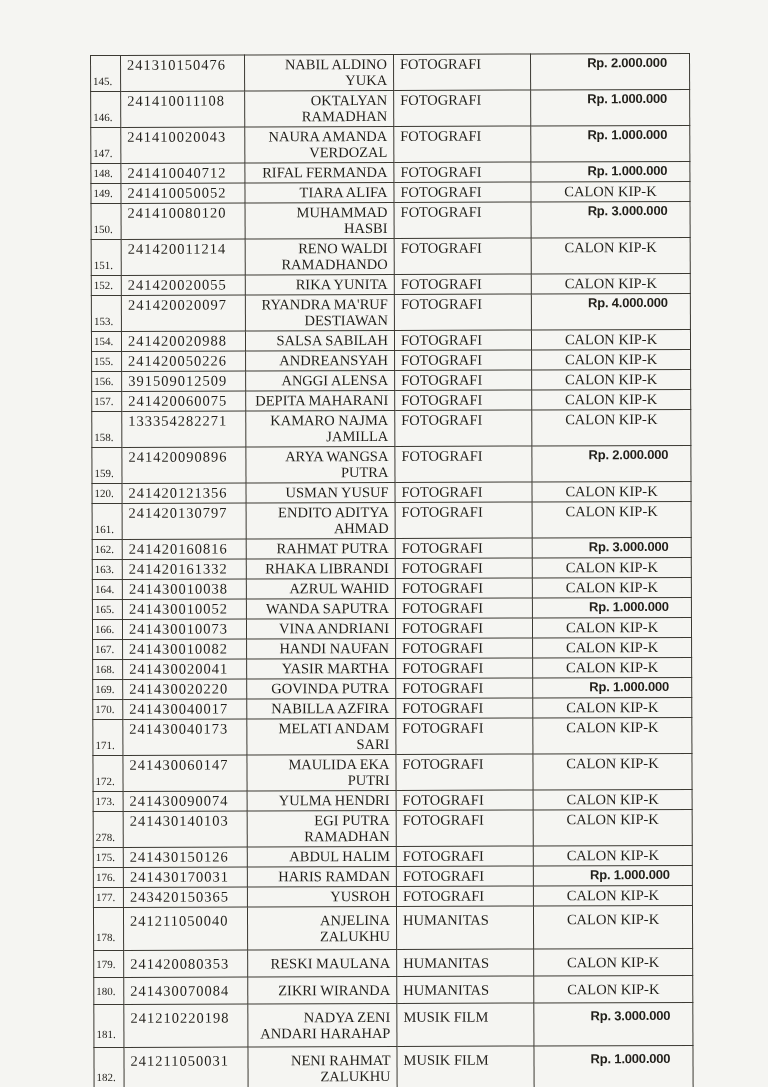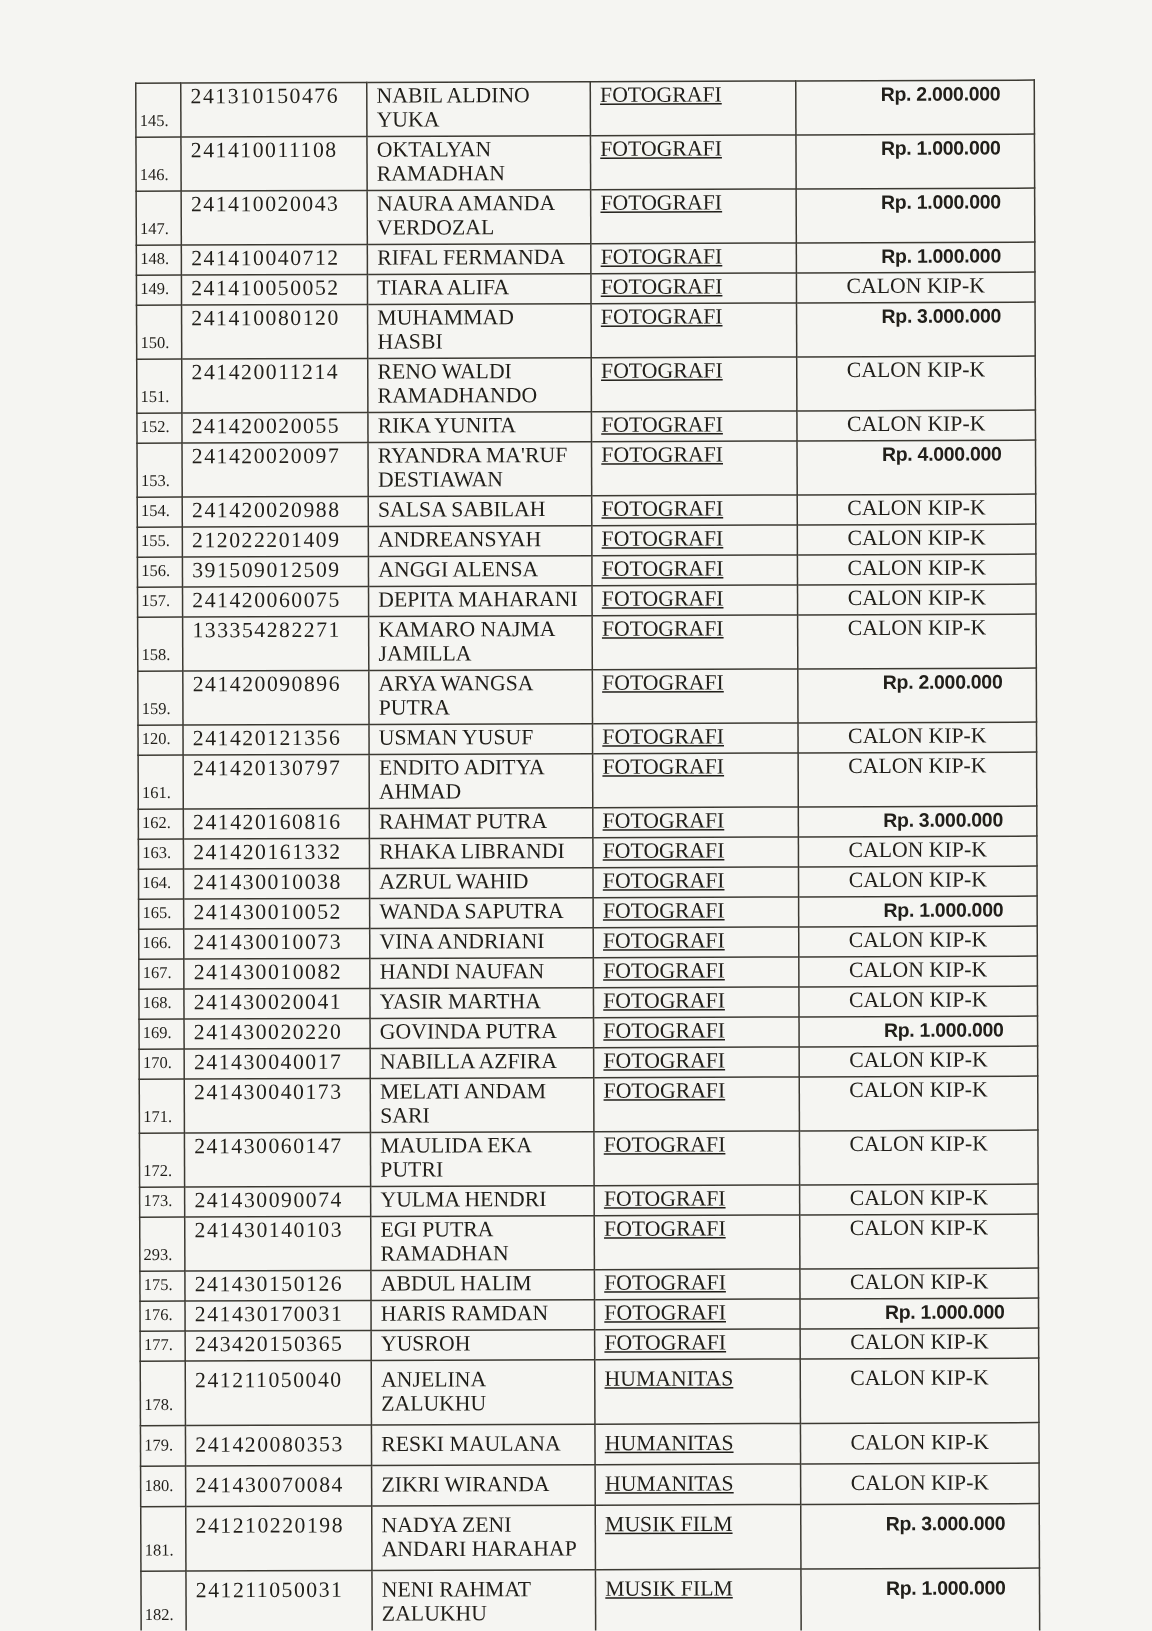--- a/index.html
+++ b/index.html
@@ -41,24 +41,24 @@
     vertical-align:bottom;
     font-size:11px;
     padding-left:2px;padding-right:2px;
   }
   td.col-reg{
     width:111px;min-width:111px;max-width:111px;
     letter-spacing:1px;
     white-space:nowrap;
   }
   td.col-name{
-    width:136px;min-width:136px;max-width:136px;
+    width:136px;min-width:136px;max-width:136px;text-align:right;
   }
   td.col-cat{
-    width:124px;min-width:124px;max-width:124px;text-decoration:underline;
+    width:124px;min-width:124px;max-width:124px;
   }
   td.col-amount{
     width:112px;min-width:112px;max-width:112px;
     text-align:center;
   }
   td.amount-money{
     font-family:"Liberation Sans", sans-serif;
     font-size:13px;
     font-weight:600;
     letter-spacing:-0.2px;
@@ -141,21 +141,21 @@
         </tr>
         <tr>
           <td class="col-no">154.</td>
           <td class="col-reg">241420020988</td>
           <td class="col-name">SALSA SABILAH</td>
           <td class="col-cat">FOTOGRAFI</td>
           <td class="col-amount">CALON KIP-K</td>
         </tr>
         <tr>
           <td class="col-no">155.</td>
-          <td class="col-reg">212022201409</td>
+          <td class="col-reg">241420050226</td>
           <td class="col-name">ANDREANSYAH</td>
           <td class="col-cat">FOTOGRAFI</td>
           <td class="col-amount">CALON KIP-K</td>
         </tr>
         <tr>
           <td class="col-no">156.</td>
           <td class="col-reg">391509012509</td>
           <td class="col-name">ANGGI ALENSA</td>
           <td class="col-cat">FOTOGRAFI</td>
           <td class="col-amount">CALON KIP-K</td>
@@ -273,21 +273,21 @@
           <td class="col-amount">CALON KIP-K</td>
         </tr>
         <tr>
           <td class="col-no">173.</td>
           <td class="col-reg">241430090074</td>
           <td class="col-name">YULMA HENDRI</td>
           <td class="col-cat">FOTOGRAFI</td>
           <td class="col-amount">CALON KIP-K</td>
         </tr>
         <tr>
-          <td class="col-no">293.</td>
+          <td class="col-no">278.</td>
           <td class="col-reg">241430140103</td>
           <td class="col-name">EGI PUTRA RAMADHAN</td>
           <td class="col-cat">FOTOGRAFI</td>
           <td class="col-amount">CALON KIP-K</td>
         </tr>
         <tr>
           <td class="col-no">175.</td>
           <td class="col-reg">241430150126</td>
           <td class="col-name">ABDUL HALIM</td>
           <td class="col-cat">FOTOGRAFI</td>

